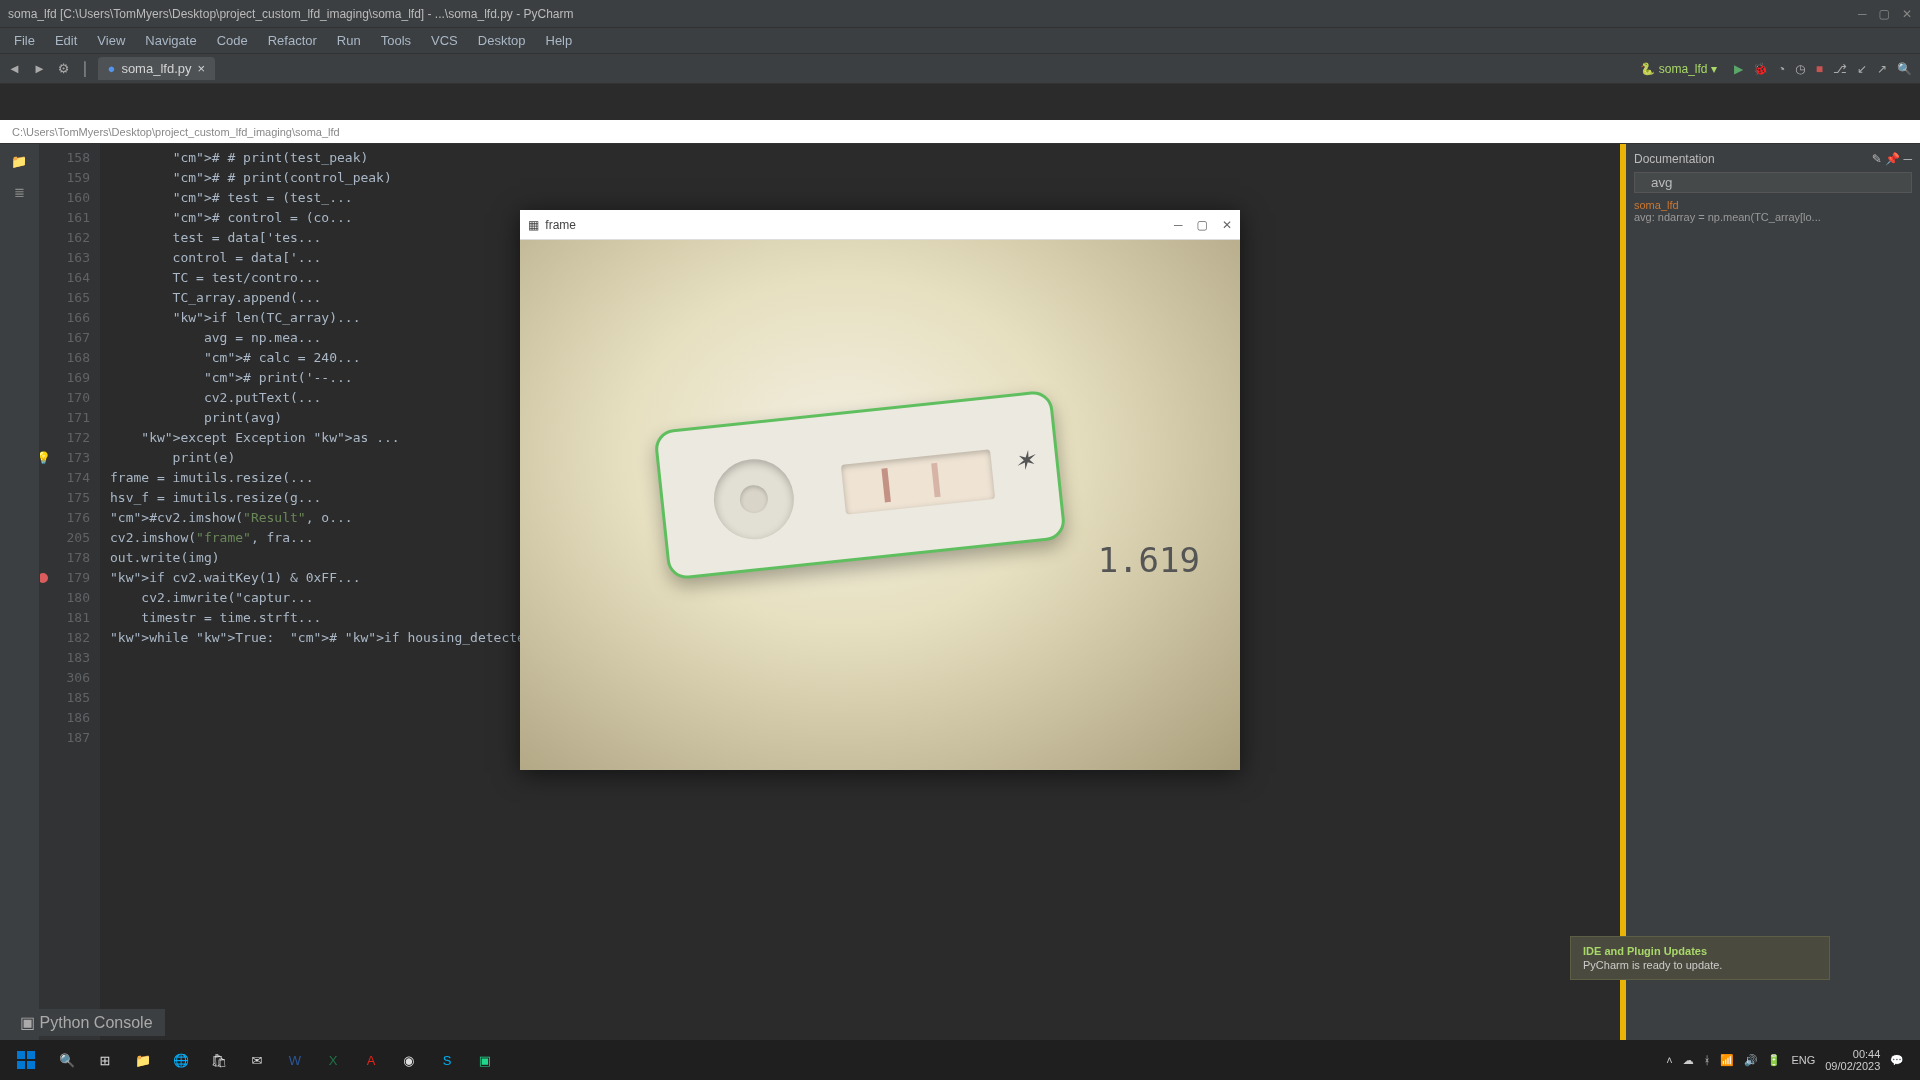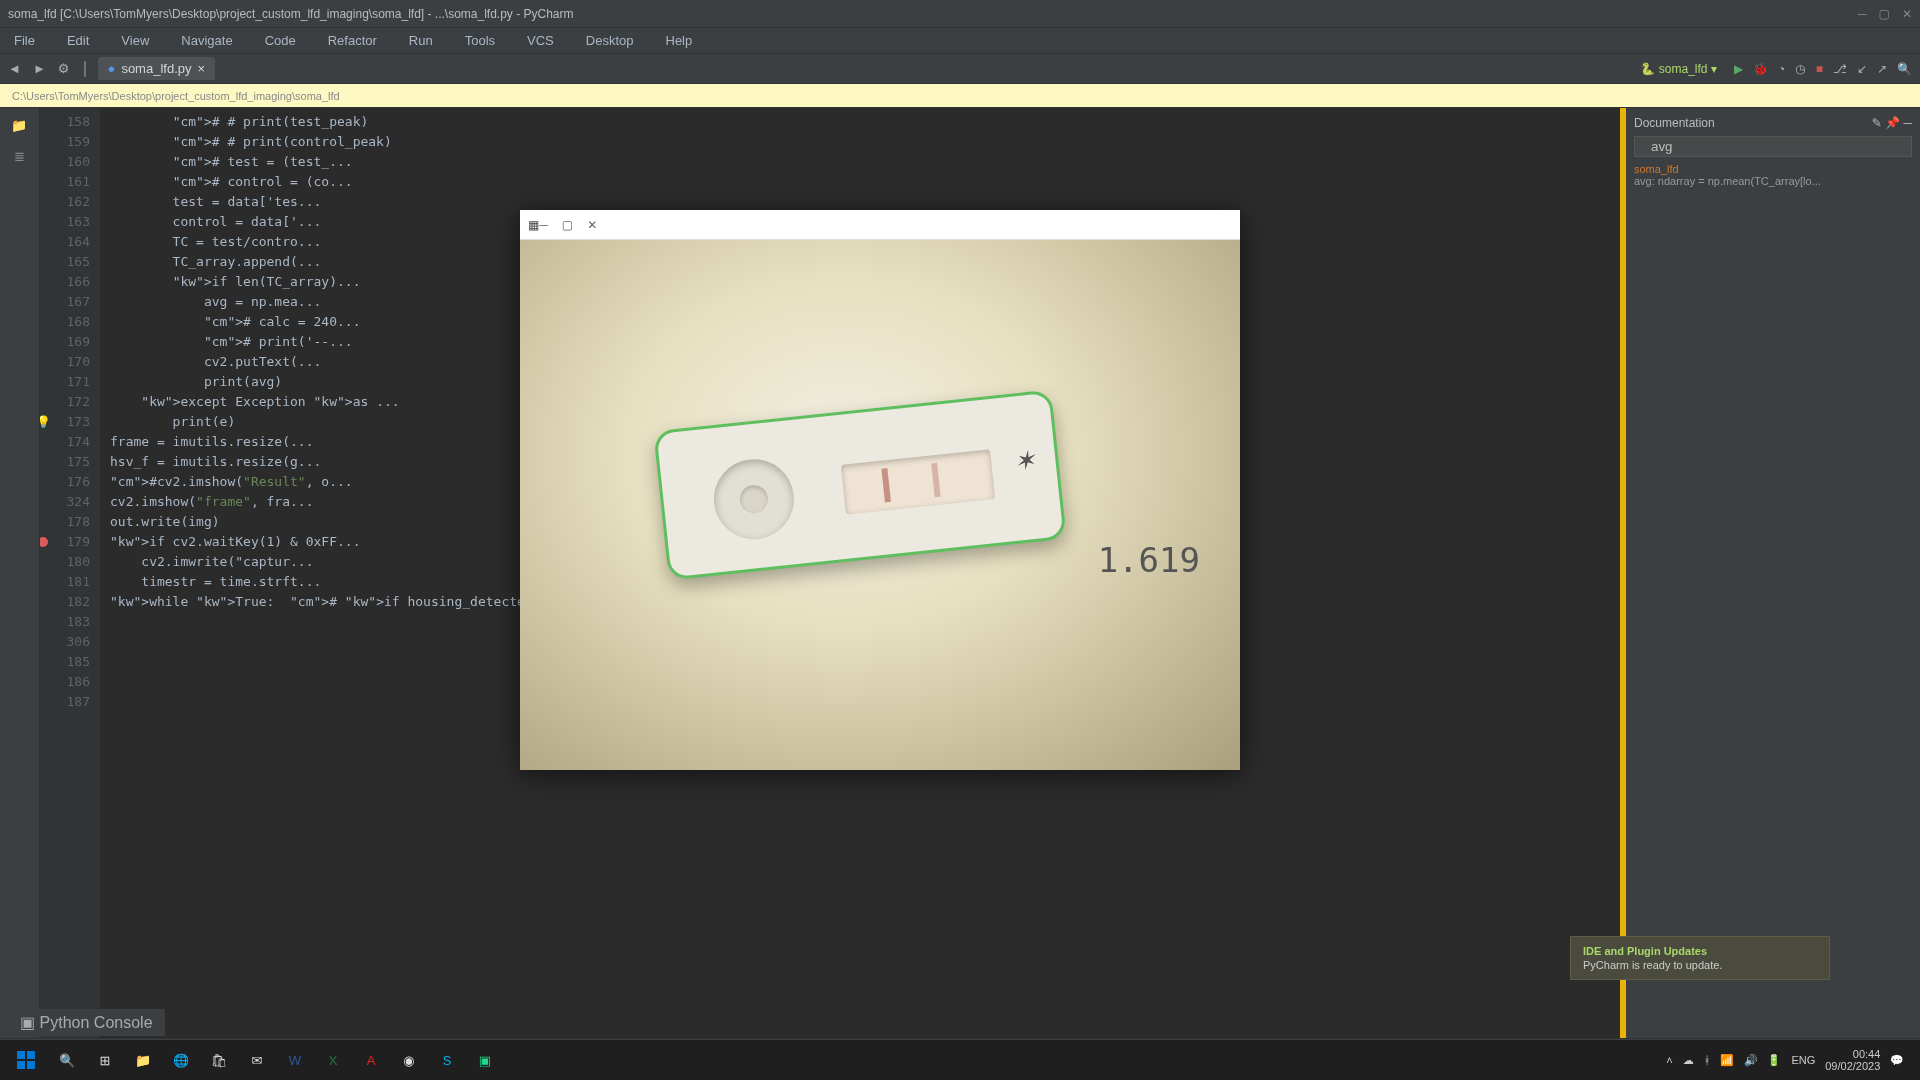--- a/index.html
+++ b/index.html
@@ -23,21 +23,21 @@
   border-bottom: 1px solid #323232;
 }
 .title-bar .path { flex: 1; white-space: nowrap; }
 .title-bar .win-controls { display: flex; gap: 12px; color: #888; }
 .menu-bar {
   height: 26px;
   background: #3c3f41;
   display: flex;
   align-items: center;
   padding: 0 6px;
-  gap: 16px;
+  gap: 4px;
   border-bottom: 1px solid #323232;
 }
 .menu-bar .menu-item {
   padding: 2px 8px;
   cursor: pointer;
 }
 .toolbar {
   height: 30px;
   background: #3c3f41;
   display: flex;
@@ -72,28 +72,29 @@
   border-right: 1px solid #323232;
   display: flex;
   flex-direction: column;
   align-items: center;
   padding-top: 10px;
   gap: 16px;
   color: #888;
 }
 .breadcrumb-bar {
   height: 24px;
-  background: #fef9c3;
+  background: #ffffff;
   padding: 0 12px;
   display: flex;
   align-items: center;
   font-size: 11px;
   color: #888;
   border-bottom: 1px solid #323232;
   width: 100%;
+  margin-top: 36px;
 }
 .editor-wrap { flex: 1; display: flex; flex-direction: column; }
 .editor {
   flex: 1;
   display: flex;
   background: #2b2b2b;
   font-family: "Consolas", monospace;
   font-size: 13px;
   overflow: hidden;
   position: relative;
@@ -366,21 +367,21 @@
           <div class="ln">167</div>
           <div class="ln">168</div>
           <div class="ln">169</div>
           <div class="ln">170</div>
           <div class="ln">171</div>
           <div class="ln">172</div>
           <div class="ln bulb">173</div>
           <div class="ln">174</div>
           <div class="ln">175</div>
           <div class="ln">176</div>
-          <div class="ln">324</div>
+          <div class="ln">205</div>
           <div class="ln">178</div>
           <div class="ln bp">179</div>
           <div class="ln">180</div>
           <div class="ln">181</div>
           <div class="ln">182</div>
           <div class="ln">183</div>
           <div class="ln">306</div>
           <div class="ln">185</div>
           <div class="ln">186</div>
           <div class="ln">187</div>
@@ -422,20 +423,21 @@
 </div>
 
 <div class="notification">
   <div class="nt">IDE and Plugin Updates</div>
   <div>PyCharm is ready to update.</div>
 </div>
 
 <div class="cv-window">
   <div class="cv-title">
     <span>▦</span>
+    <span class="t" style="margin-left:6px;">frame</span>
     <div class="wc">
       <span>─</span>
       <span>▢</span>
       <span>✕</span>
     </div>
   </div>
   <div class="cv-content">
     <div class="cassette">
       <div class="well"></div>
       <div class="window">

